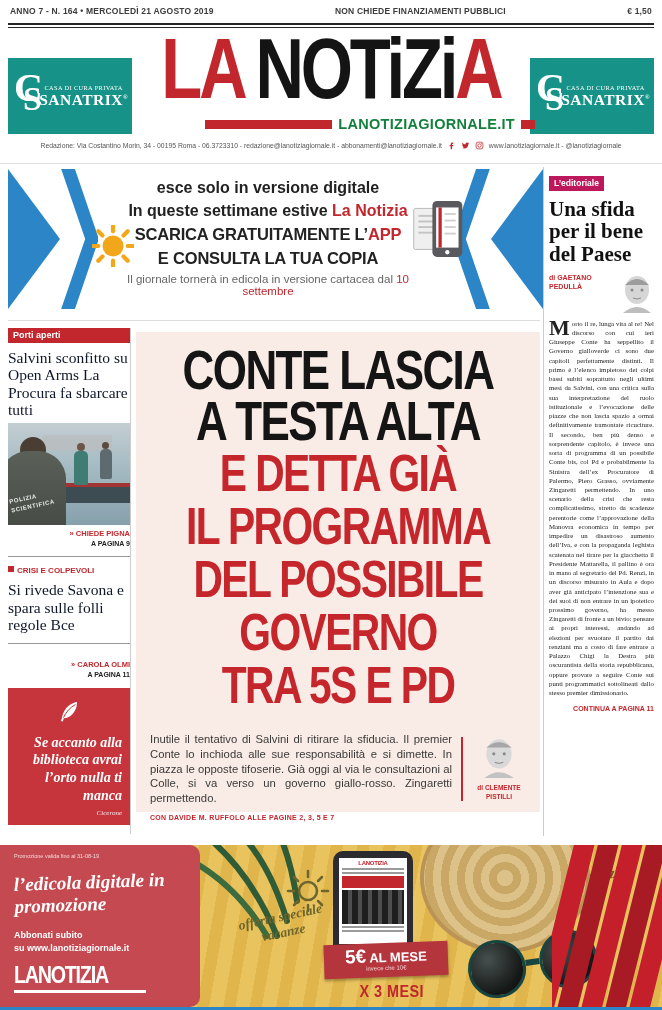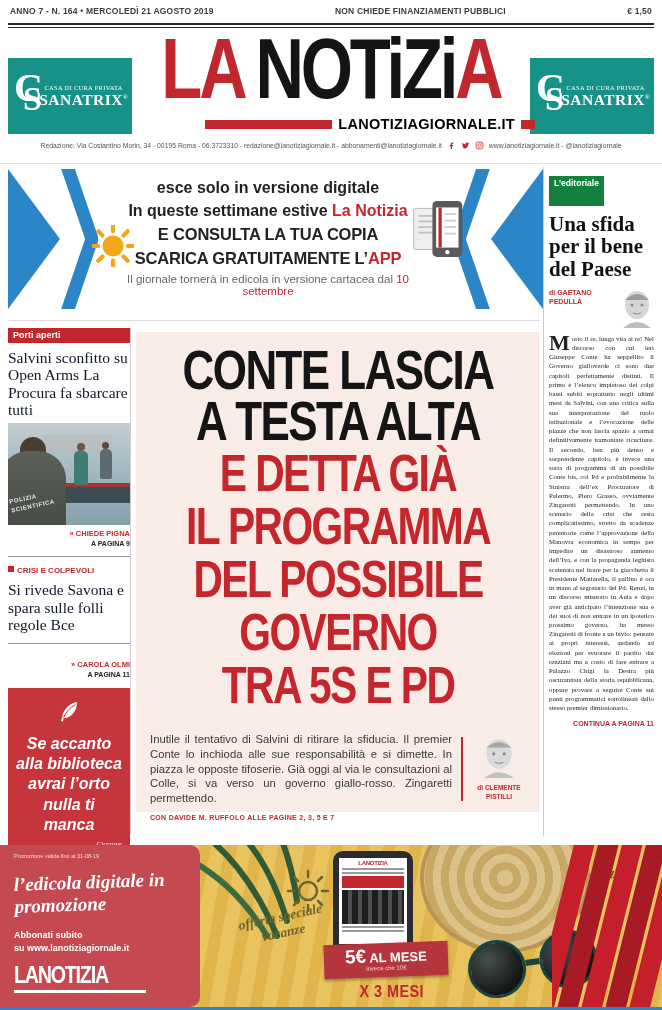--- a/index.html
+++ b/index.html
@@ -31,21 +31,21 @@
   #logo { top:28px; left:0; width:662px; text-align:center; white-space:nowrap;
     font-size:86px; font-weight:bold; letter-spacing:-4px; line-height:.95;
     transform:scaleX(.78); }
   #logo .red { color:#c2272d; }
   #logo .blk { color:#141414; }
   #logo .sp { display:inline-block; width:14px; }
   #sitebar { top:116px; left:205px; width:330px; height:16px; display:flex; align-items:center; }
   #sitebar .bar { height:9px; background:#c2272d; }
   #sitebar .b1 { flex:1; }
   #sitebar .b2 { width:14px; }
-  #sitebar .txt { font-size:14.5px; font-weight:bold; letter-spacing:.3px; margin:0 6px; color:#000000; }
+  #sitebar .txt { font-size:14.5px; font-weight:bold; letter-spacing:.3px; margin:0 6px; color:#15803d; }
 
   #contact { top:141px; left:8px; width:646px; display:flex; justify-content:center; align-items:center;
     gap:5px; font-size:6.8px; color:#555; }
   .sicon { width:9px; height:9px; color:#c2272d; display:inline-block; }
   .sicon svg { width:100%; height:100%; }
   #rule-hair { top:163px; left:0; width:662px; border-top:1px solid #e2e2e2; }
 
   
   #banner { top:167px; left:8px; width:535px; height:146px; }
   #banner .chev { top:2px; }
@@ -53,22 +53,22 @@
   .bl1 { font-size:16px; font-weight:bold; color:#222; margin-bottom:5px; }
   .bl1 .red, .bl3 .red { color:#c2272d; }
   .bl3 { font-size:16.5px; font-weight:bold; color:#222; margin-bottom:5px; letter-spacing:-.2px; }
   .bl5 { font-size:11.5px; color:#666; margin-top:4px; }
   .bl5 .red { color:#c2272d; }
   #sun-banner { top:58px; left:84px; width:42px; height:42px; }
   #phone-banner { top:28px; left:402px; width:56px; height:66px; }
 
   
   #editorial { top:172px; left:549px; width:105px; }
-  .redtab { display:inline-block; background:#15803d; color:#fff; font-size:8.5px; font-weight:bold;
-    padding:2px 5px 18px; }
+  .redtab { display:inline-block; background:#be185d; color:#fff; font-size:8.5px; font-weight:bold;
+    padding:2px 5px 3px; }
   #editorial h2 { font-family:"Liberation Serif",serif; font-size:21px; line-height:1.06;
     margin-top:7px; color:#111; }
   #ed-byrow { margin-top:8px; display:flex; justify-content:space-between; }
   .byline-red { color:#c2272d; font-weight:bold; font-size:7px; line-height:1.35; }
   .portrait { filter:grayscale(1); }
   .ed-body { margin-top:6px; font-family:"Liberation Serif",serif; font-size:6.8px; line-height:1.36;
     text-align:justify; color:#222; }
   .dropcap { float:left; font-size:22px; font-weight:bold; line-height:17px; margin:0 2px 0 0;
     font-family:"Liberation Serif",serif; }
   .continua { margin-top:8px; text-align:right; color:#c2272d; font-weight:bold; font-size:7px; }
@@ -98,22 +98,22 @@
   #photo .p1h { position:absolute; top:20px; left:69px; width:8px; height:8px; background:#6b5648; border-radius:50%; }
   #photo .p2 { position:absolute; top:26px; left:92px; width:12px; height:30px; background:#5d6a70; border-radius:5px 5px 2px 2px; }
   #photo .p2h { position:absolute; top:19px; left:94px; width:7px; height:7px; background:#5d4a3c; border-radius:50%; }
   #photo .officer { position:absolute; left:-8px; bottom:-6px; width:66px; height:80px;
     background:linear-gradient(180deg,#5b6159,#454b44); border-radius:28px 28px 0 0; }
   #photo .ohead { position:absolute; left:12px; bottom:62px; width:26px; height:26px; background:#4a3e33; border-radius:50%; }
   #photo .vest { position:absolute; left:2px; bottom:14px; transform:rotate(-12deg);
     color:#e9e9e9; font-size:6px; font-weight:bold; letter-spacing:.6px; line-height:1.5; }
   
   #quote { margin-top:10px; background:#c5353b; color:#fff; padding:12px 8px 8px; text-align:center; min-height:120px; }
-  #quote .qtext { font-family:Liberation Sans, sans-serif; font-style:italic; font-weight:bold;
-    font-size:16px; line-height:1.28; margin-top:6px; }
+  #quote .qtext { font-family:Liberation Serif, serif; font-style:italic; font-weight:bold;
+    font-size:14px; line-height:1.28; margin-top:6px;text-align:right; }
   #quote .qattr { font-family:"Liberation Serif",serif; font-style:italic; font-size:7px;
     text-align:right; margin-top:4px; opacity:.9; }
 
   
   #lead { top:332px; left:136px; width:404px; height:480px; background:#f9ebe5; padding-top:13px; }
   .hl { display:block; white-space:nowrap; text-align:center; font-weight:bold; letter-spacing:-2px;
     transform:scaleX(.8); transform-origin:50% 50%; }
   .hl-black { font-size:55px; line-height:.93; color:#151515; }
   .hl-red { font-size:51px; line-height:1.04; color:#c5262b; }
   #standfirst { margin-top:20px; padding:0 14px; display:flex; gap:9px; align-items:center; }
@@ -265,22 +265,22 @@
       <rect x="30.5" y="13" width="3.5" height="43" fill="#c0272d"></rect>
       <line x1="37" y1="20" x2="49" y2="20" stroke="#cfcfcf" stroke-width="2"></line>
       <line x1="37" y1="27" x2="49" y2="27" stroke="#cfcfcf" stroke-width="2"></line>
       <line x1="37" y1="34" x2="49" y2="34" stroke="#cfcfcf" stroke-width="2"></line>
       <line x1="37" y1="41" x2="49" y2="41" stroke="#cfcfcf" stroke-width="2"></line>
       <circle cx="40" cy="61" r="2.3" fill="#fff"></circle>
     </svg>
     <div class="txt abs">
       <div class="bl1">esce solo in versione digitale</div>
       <div class="bl1"><span>In queste settimane estive</span> <span class="red">La Notizia</span></div>
+      <div class="bl3"><span>SCARICA GRATUITAMENTE L’</span><span class="red">APP</span></div>
       <div class="bl3">E CONSULTA LA TUA COPIA</div>
-      <div class="bl3"><span>SCARICA GRATUITAMENTE L’</span><span class="red">APP</span></div>
       <div class="bl5"><span>Il giornale tornerà in edicola in versione cartacea dal</span> <span class="red">10 settembre</span></div>
     </div>
   </div>
 
   <div id="editorial" class="abs">
     <span class="redtab">L’editoriale</span>
     <h2>Una sfida per il bene del Paese</h2>
     <div id="ed-byrow">
       <span class="byline-red" style="width:56px;">di GAETANO PEDULLÀ</span>
       <svg class="portrait" width="34" height="40" viewBox="0 0 34 40">

